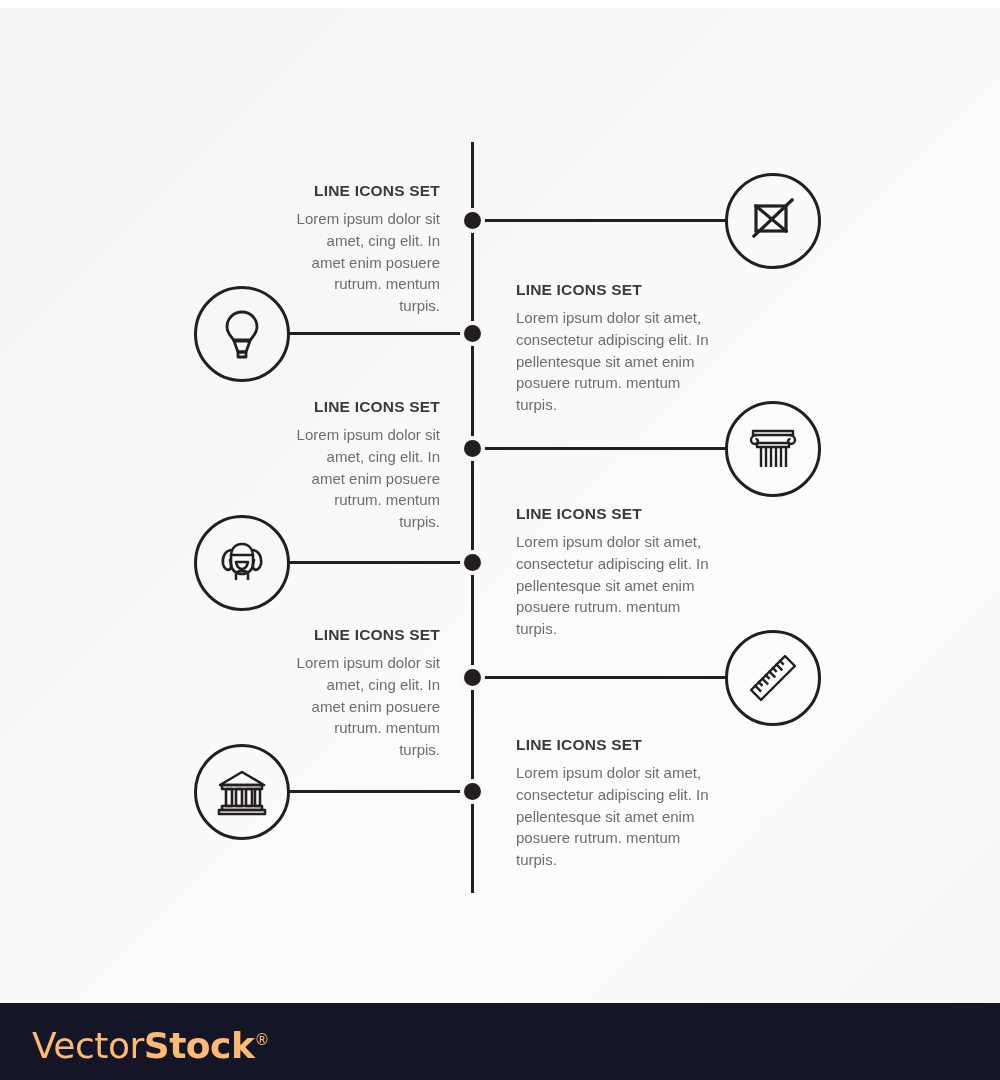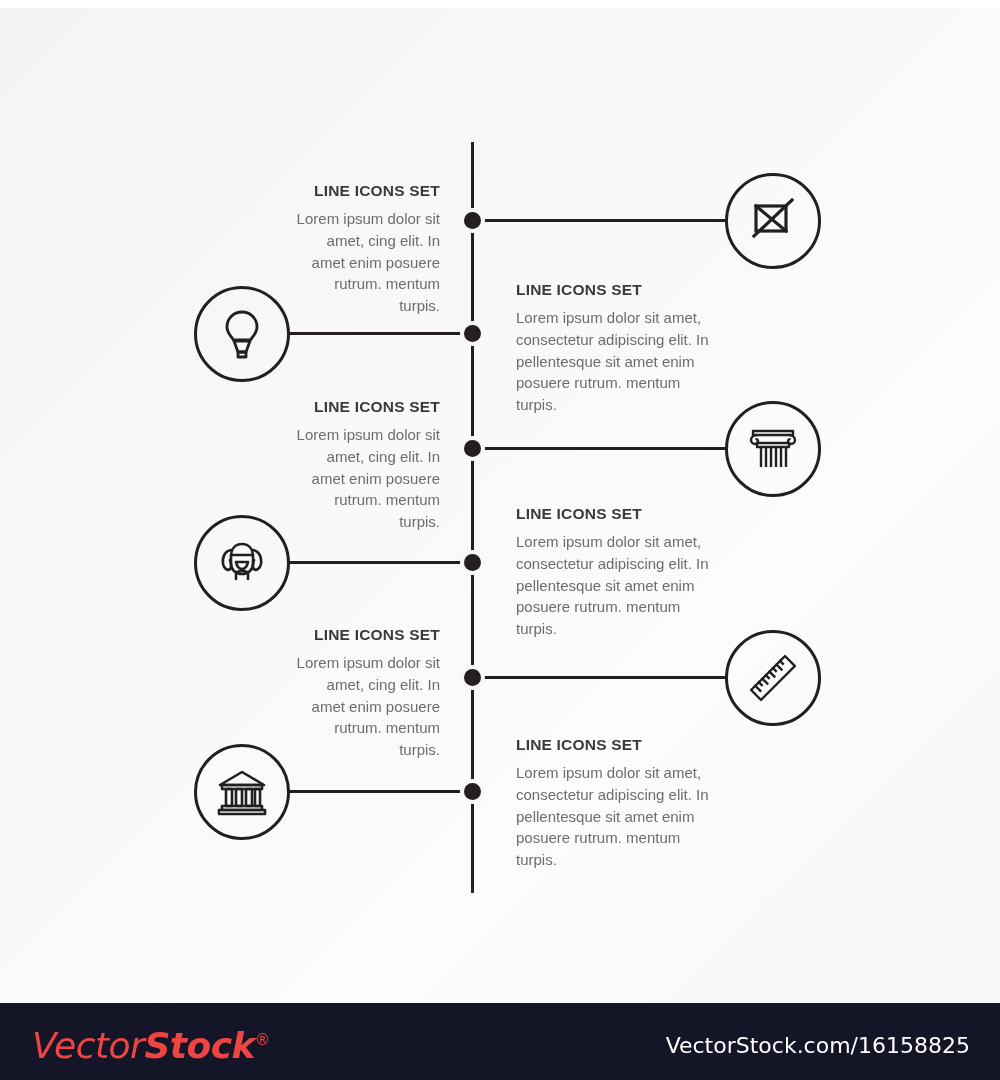--- a/index.html
+++ b/index.html
@@ -101,27 +101,26 @@
     width: 1000px;
     height: 85px;
     background: #141527;
     display: flex;
     align-items: center;
     justify-content: space-between;
     box-sizing: border-box;
     padding: 0 30px 0 32px;
   }
   .logo {
-    color: #ef4444;
+    color: #fdba74;
     font-size: 36px;
     line-height: 1;
     letter-spacing: -0.5px;
     white-space: nowrap;
     font-family: "DejaVu Sans", sans-serif;
-    font-style: italic;
   }
   .logo .thin { font-weight: 400; }
   .logo .bold { font-weight: bold; }
   .logo .reg  { font-size: 15px; vertical-align: super; font-weight: 400; }
   .footer-url {
     color: #ffffff;
     font-size: 22px;
     white-space: nowrap;
     font-family: "DejaVu Sans", sans-serif;
   }
@@ -259,16 +258,15 @@
     </span>
   </div>
 
   <div class="block right" style="left:516px; top:728px;">
     <div class="block-title">LINE ICONS SET</div>
     <div class="block-body">Lorem ipsum dolor sit amet, consectetur adipiscing elit. In pellentesque sit amet enim posuere rutrum. mentum turpis.</div>
   </div>
 
   <div class="footer">
     <div class="logo"><span class="thin">Vector</span><span class="bold">Stock</span><span class="reg">®</span></div>
-    <div class="footer-url">VectorStock.com/16158825</div>
   </div>
 
 </div>
 
 </body></html>

